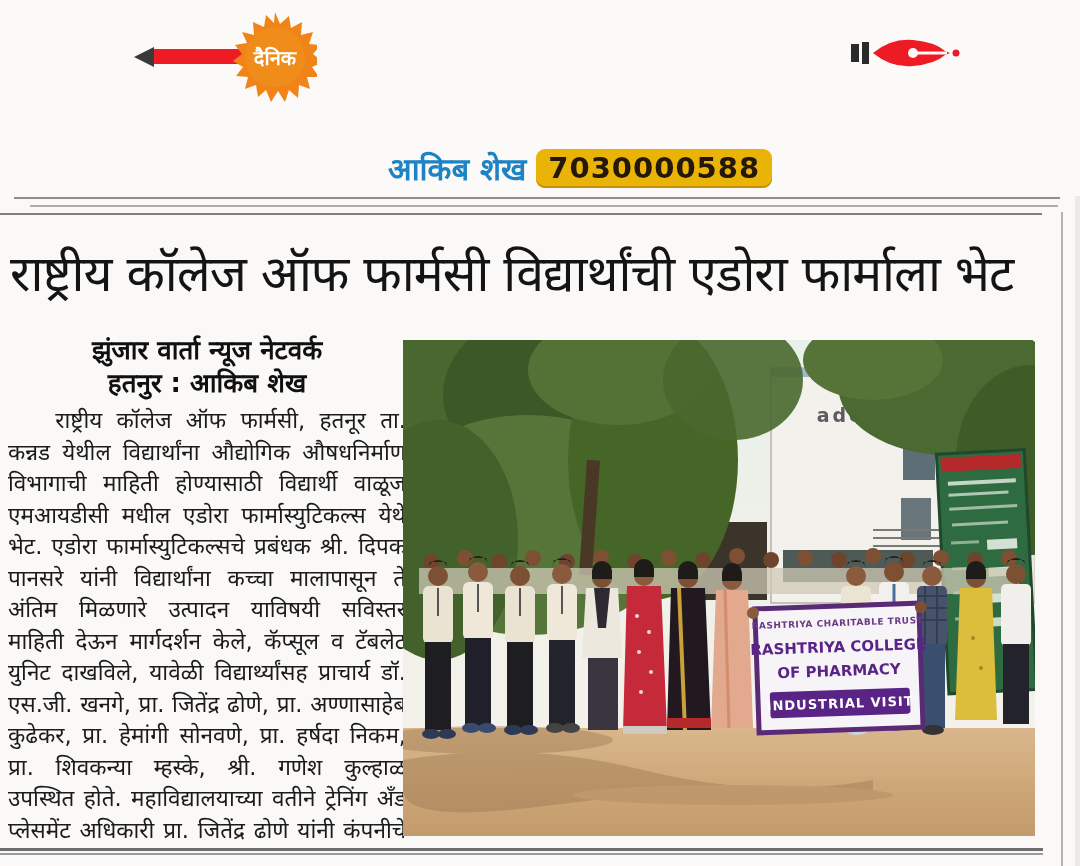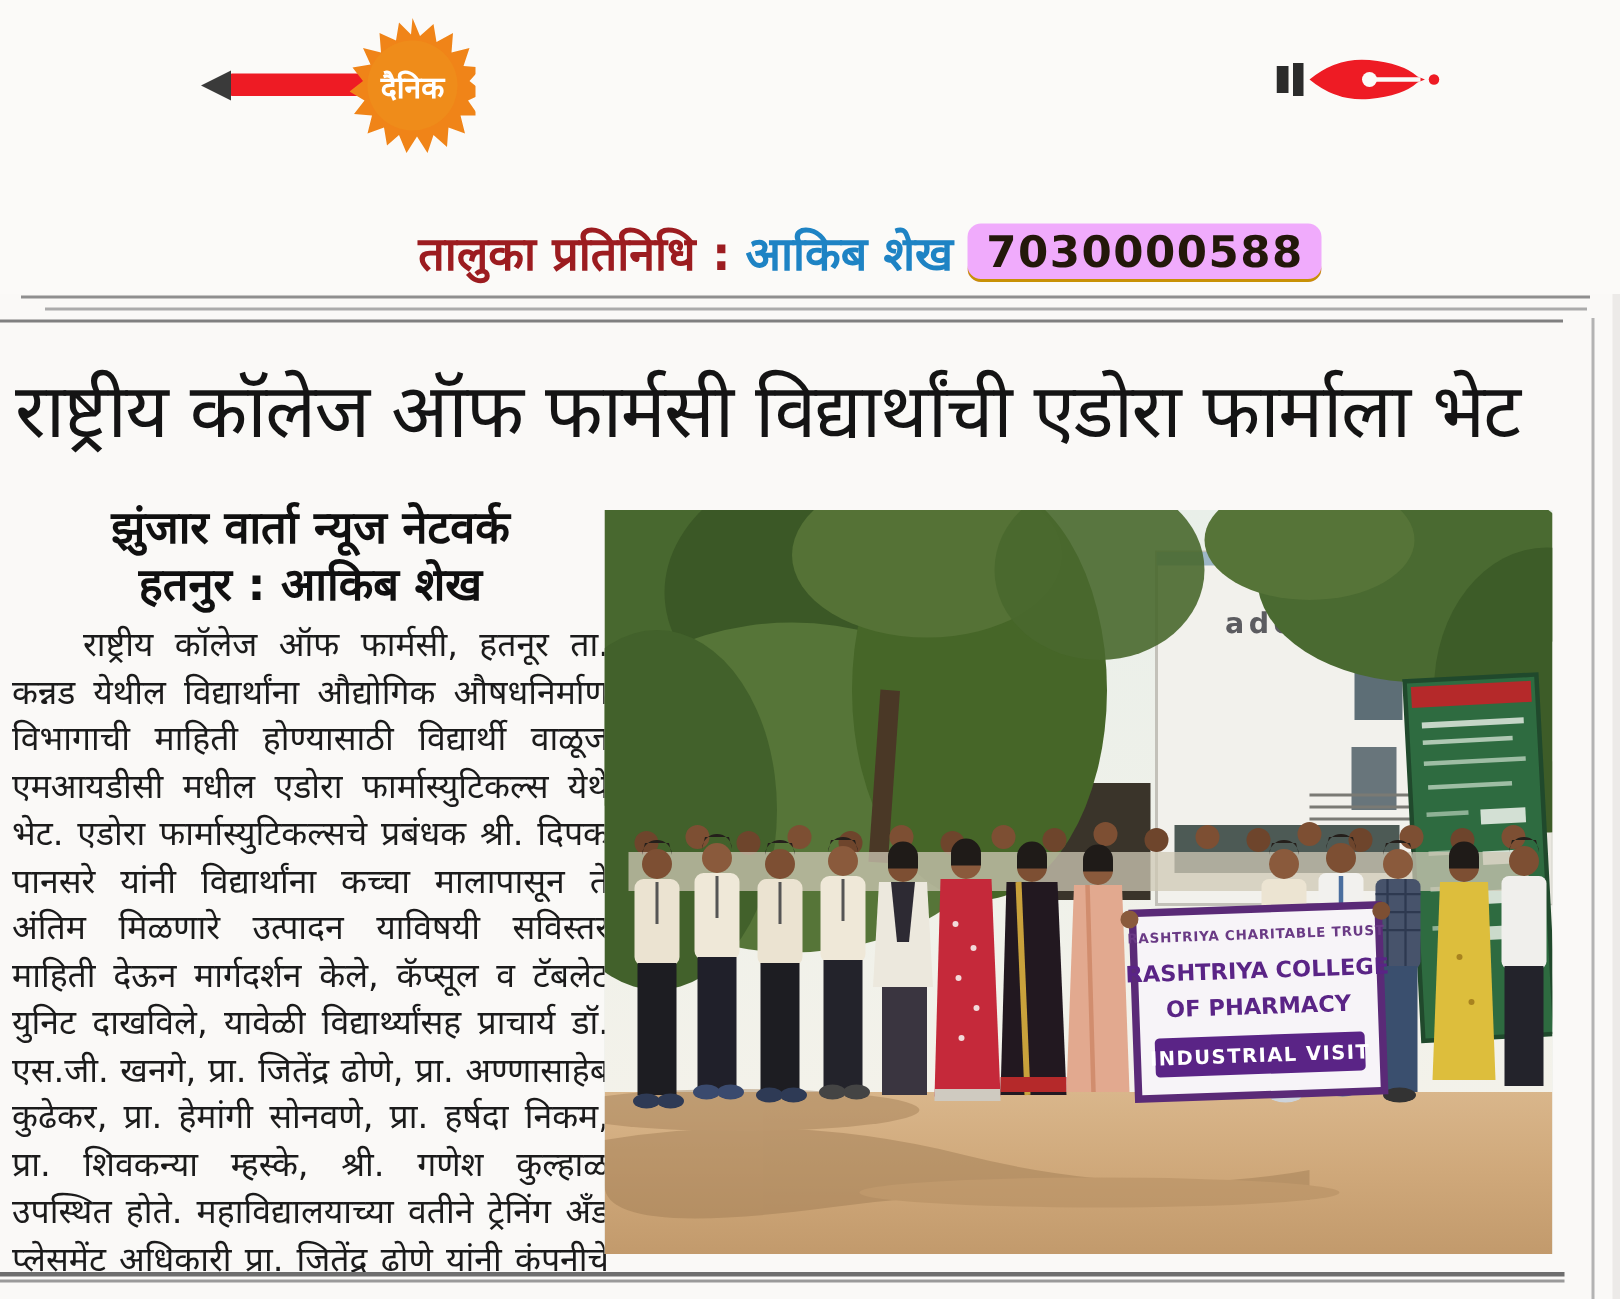--- a/index.html
+++ b/index.html
@@ -25,21 +25,21 @@
   .sunburst{position:absolute;left:233px;top:12px;width:84px;height:92px;}
   .sunburst text{font-weight:bold;}
   .pen-nib{position:absolute;left:851px;top:30px;width:110px;height:46px;}
   .mast-subline{
     position:absolute;left:300px;top:142px;width:560px;height:52px;
     display:flex;align-items:center;justify-content:center;gap:10px;white-space:nowrap;
   }
   .sub-label{font-size:31px;font-weight:800;color:#9c1c20;}
   .sub-name{font-size:31px;font-weight:800;color:#1e83c4;}
   .phone-badge{
-    background:#f0abfc;color:#23180a;border-radius:9px;padding:2px 12px 3px 12px;
+    background:#eab308;color:#23180a;border-radius:9px;padding:2px 12px 3px 12px;
     font-size:29px;font-weight:800;letter-spacing:1px;box-shadow:inset 0 -2px 0 #c89105;
   }
 
   
   .rule-a{position:absolute;left:14px;top:197px;width:1046px;height:2px;background:#8f8f8f;}
   .rule-b{position:absolute;left:30px;top:205px;width:1028px;height:2px;background:#ababab;}
   .rule-c{position:absolute;left:0;top:213px;width:1042px;height:2px;background:#808080;}
   .rule-right{position:absolute;left:1061px;top:212px;width:2px;height:654px;background:#b3b3b3;}
   .rule-bottom{position:absolute;left:0;top:848px;width:1043px;height:7px;
     border-top:3px solid #6e6e6e;border-bottom:2px solid #9a9a9a;box-sizing:border-box;}
@@ -47,21 +47,21 @@
   
   .headline{
     position:absolute;left:10px;top:226px;width:1046px;height:92px;
     display:flex;align-items:center;
     font-size:50px;font-weight:400;color:#141414;white-space:nowrap;overflow:hidden;
     letter-spacing:-1px;
   }
 
   
   .column{position:absolute;left:8px;top:334px;width:398px;height:514px;overflow:hidden;color:#161616;}
-  .byline{ text-align:center;font-weight:800;font-size:30px;line-height:1.25;color:#101010;}
+  .byline{ text-align:center;font-weight:800;font-size:26px;line-height:1.25;color:#101010;}
   .bodytext{
     margin-top:6px;font-size:22.5px;line-height:1.4;text-align:justify;
     text-indent:2.1em;font-weight:500;color:#1b1b1b;
   }
 
   
   .photo{position:absolute;left:403px;top:340px;width:632px;height:496px;overflow:hidden;background:#e8ece6;}
   .photo svg{display:block;}
 </style>
 </head>
@@ -87,21 +87,20 @@
     <svg class="pen-nib" viewBox="0 0 110 46">
       <rect x="0" y="14" width="8" height="18" fill="#2b2b2b"></rect>
       <rect x="11" y="12" width="7" height="22" fill="#2b2b2b"></rect>
       <path d="M22,23 Q40,8 62,10 Q84,12 94,21 L99,23 L94,25 Q84,34 62,36 Q40,38 22,23 Z" fill="#ee1b24"></path>
       <circle cx="62" cy="23" r="5" fill="#fbfaf8"></circle>
       <rect x="66" y="21.5" width="30" height="3" fill="#fbfaf8"></rect>
       <circle cx="105" cy="23" r="3.5" fill="#ee1b24"></circle>
     </svg>
 
     <div class="mast-subline">
-      <span class="sub-label">तालुका प्रतिनिधि :</span>
       <span class="sub-name">आकिब शेख</span>
       <span class="phone-badge">7030000588</span>
     </div>
   </div>
 
   <div class="rule-a"></div>
   <div class="rule-b"></div>
   <div class="rule-c"></div>
   <div class="rule-right"></div>
   <div class="rule-bottom"></div>

